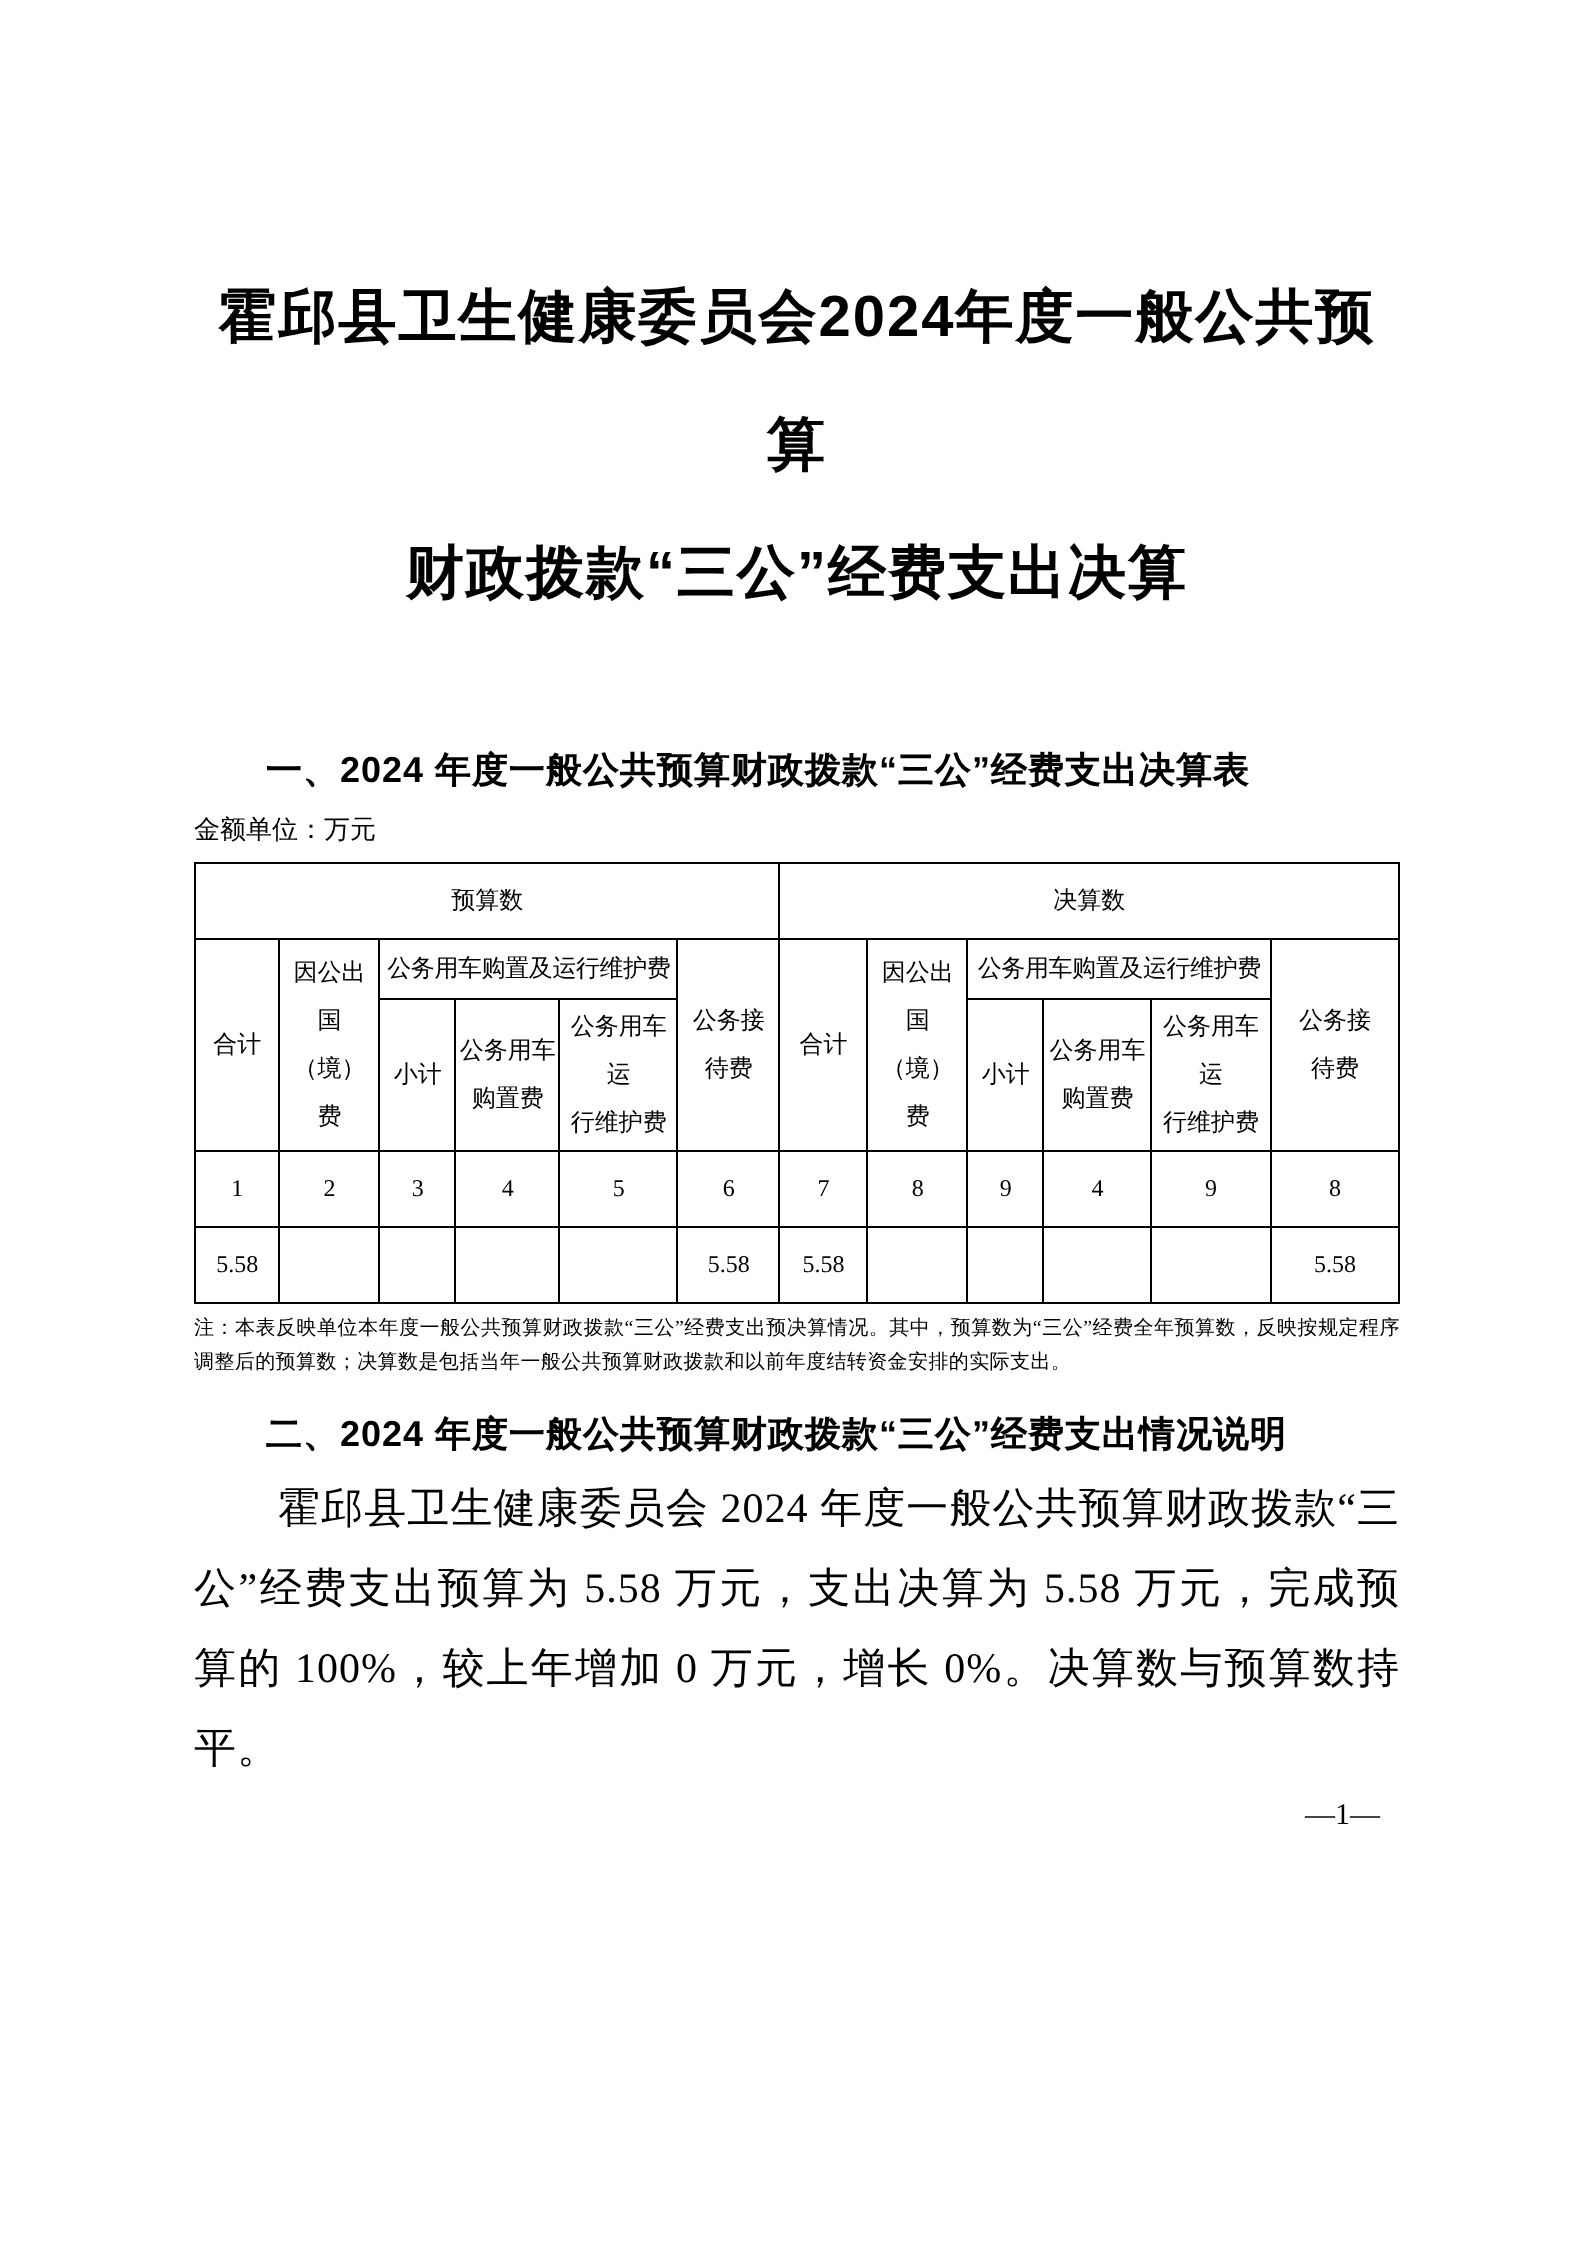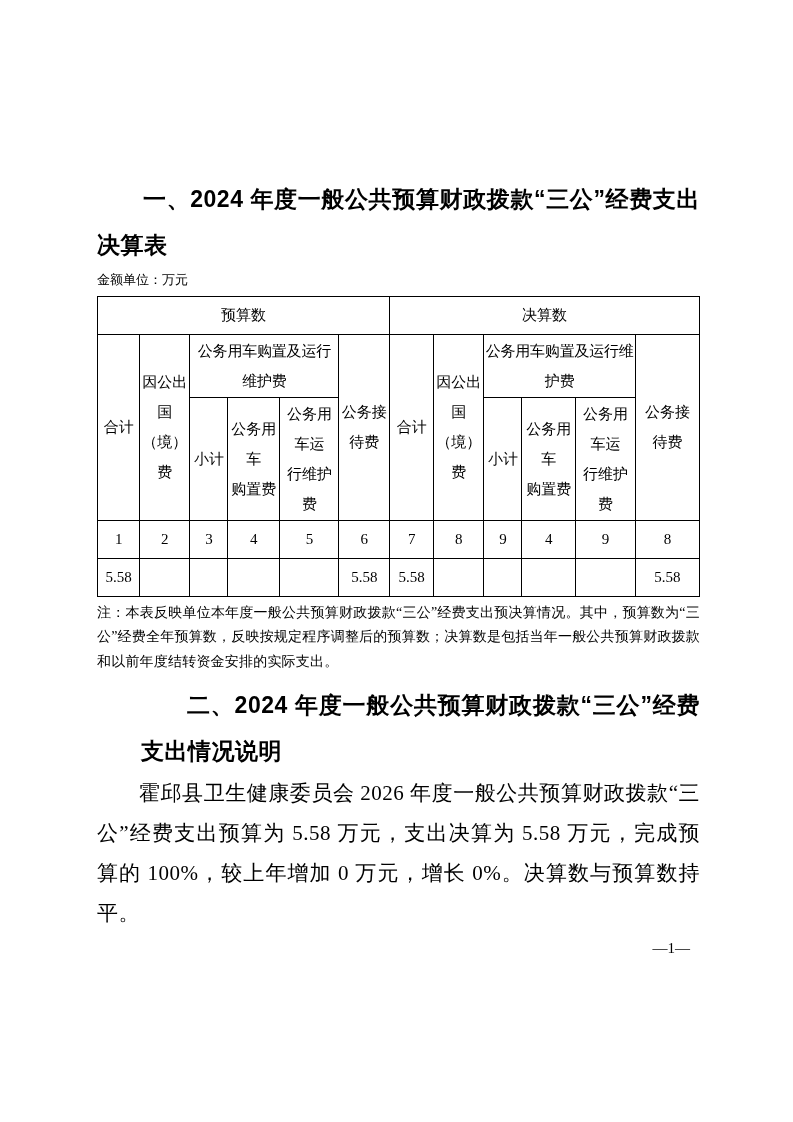--- a/index.html
+++ b/index.html
@@ -19,62 +19,62 @@
     font-family: "Liberation Sans", "DejaVu Sans", sans-serif;
     font-size: 29px;
     font-weight: 700;
     text-align: center;
     line-height: 2.2;
     letter-spacing: 1px;
   }
   .title-line { display: block; }
   .sec-heading {
     font-family: "Liberation Sans", "DejaVu Sans", sans-serif;
-    font-size: 23px;
+    font-size: 18px;
     font-weight: 700;
     line-height: 2.0;
     text-indent: 2em;
     text-align: justify;
     letter-spacing: 0.5px;
   }
   .sec-heading.first { margin-top: 48px; }
-  .sec-heading.second { margin-top: 8px; margin-left: 44px; }
+  .sec-heading.second { margin-top: 8px; }
   .unit-note {
     font-size: 13px;
     text-align: left;
     margin-top: 2px;
     line-height: 1.5;
     padding-right: 2px;
   }
   table.budget-table {
     width: 100%;
     border-collapse: collapse;
     table-layout: fixed;
     margin-top: 6px;
   }
   table.budget-table td {
     border: 1px solid #000000;
     text-align: center;
     vertical-align: middle;
-    font-size: 15px;
+    font-size: 12px;
     line-height: 2.0;
     padding: 1px;
     white-space: pre-line;
     overflow: hidden;
   }
   tr.r-group { height: 38px; }
   tr.r-veh   { height: 30px; }
   tr.r-sub   { height: 76px; }
   tr.r-num   { height: 38px; }
   tr.r-val   { height: 38px; }
   td.group-head { font-size: 12.5px; }
   td.tight { font-size: 11.5px; letter-spacing: -0.2px; }
   tr.r-val td { text-align: center; padding: 1px 2px; white-space: nowrap; }
   .note {
-    font-size: 14px;
+    font-size: 10px;
     line-height: 1.75;
     text-align: justify;
     margin-top: 4px;
     letter-spacing: 0.2px;
   }
   .para {
     font-size: 21px;
     line-height: 1.9;
     text-indent: 2em;
     text-align: justify;
@@ -85,20 +85,24 @@
     font-size: 15px;
     margin-top: 6px;
     padding-right: 10px;
   }
 </style>
 </head>
 <body>
 
 <div class="page">
 
+  <h1 class="doc-title">
+    <span class="title-line">霍邱县卫生健康委员会2024年度一般公共预算</span>
+    <span class="title-line">财政拨款“三公”经费支出决算</span>
+  </h1>
 
   <p class="sec-heading first">一、2024 年度一般公共预算财政拨款“三公”经费支出决算表</p>
 
   <div class="unit-note">金额单位：万元</div>
 
   <table class="budget-table">
     <colgroup>
       <col style="width:7.0%">
         <col style="width:8.3%">
         <col style="width:6.3%">
@@ -172,17 +176,17 @@
         <td>5.58</td>
       </tr>
     </tbody>
   </table>
 
   <p class="note">注：本表反映单位本年度一般公共预算财政拨款“三公”经费支出预决算情况。其中，预算数为“三公”经费全年预算数，反映按规定程序调整后的预算数；决算数是包括当年一般公共预算财政拨款和以前年度结转资金安排的实际支出。</p>
 
   <p class="sec-heading second">二、2024 年度一般公共预算财政拨款“三公”经费支出情况说明</p>
 
 
-  <p class="para">霍邱县卫生健康委员会 2026 年度一般公共预算财政拨款“三公”经费支出预算为 5.58 万元，支出决算为 5.58 万元，完成预算的 100%，较上年增加 0 万元，增长 0%。决算数与预算数持平。</p>
+  <p class="para">霍邱县卫生健康委员会 2024 年度一般公共预算财政拨款“三公”经费支出预算为 5.58 万元，支出决算为 5.58 万元，完成预算的 100%，较上年增加 0 万元，增长 0%。决算数与预算数持平。</p>
 
   <div class="page-number">—1—</div>
 
 </div>
 
 </body></html>

